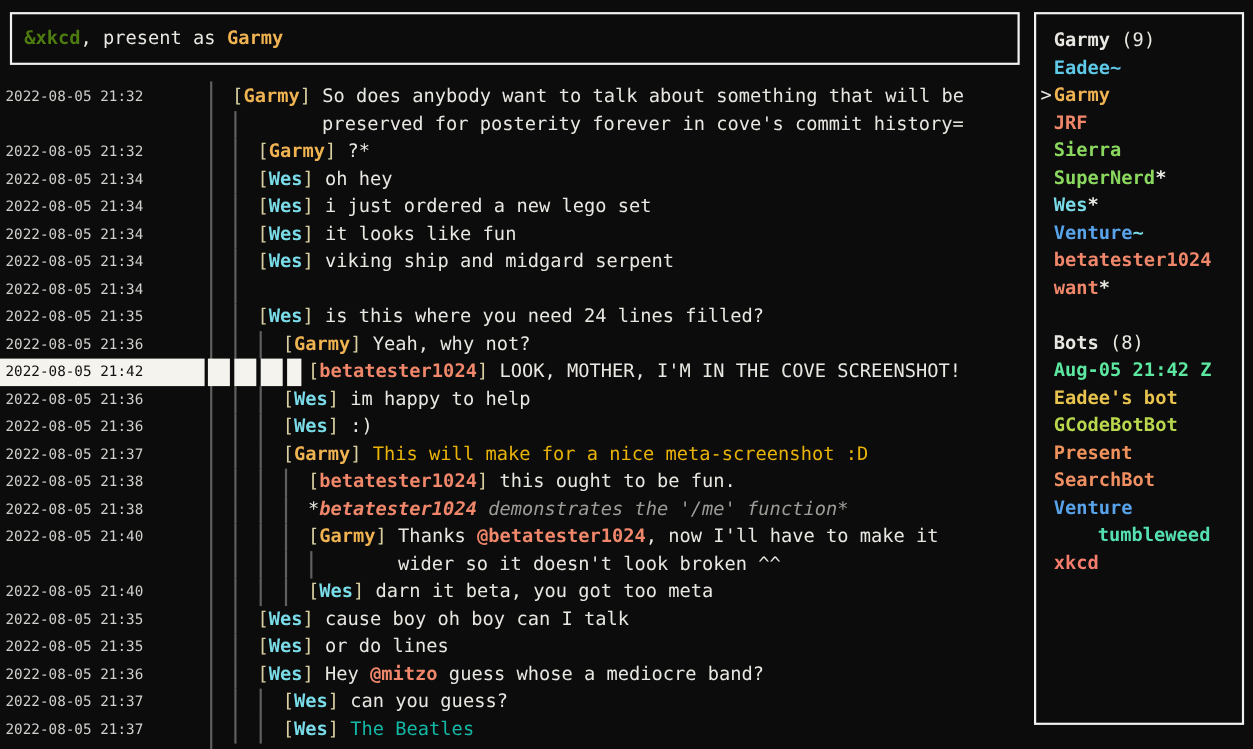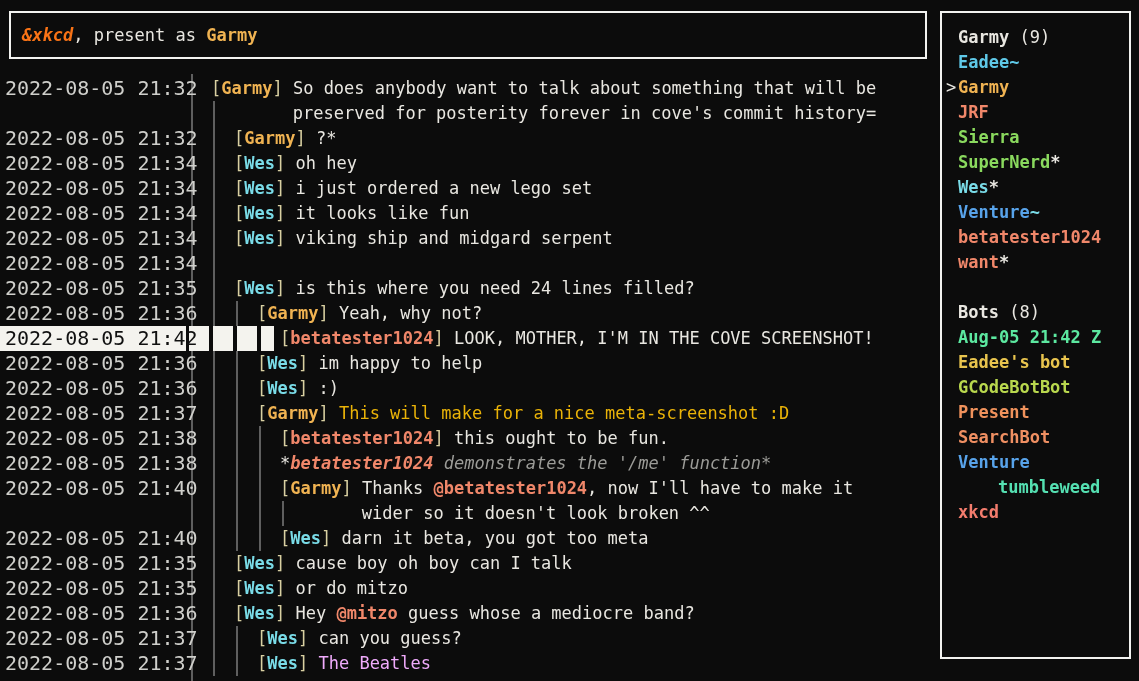--- a/index.html
+++ b/index.html
@@ -6,40 +6,40 @@
   #stage{position:relative;width:1139px;height:681px;background:#0c0c0c;overflow:hidden;
          font-family:"DejaVu Sans Mono","Liberation Mono",monospace;}
   
   #header-box{position:absolute;left:9px;top:11px;width:918px;height:48px;border:2px solid #f2f2f0;
               box-sizing:border-box;display:flex;align-items:center;padding-left:11px;
               font-size:17px;white-space:pre;}
   
   #chat{position:absolute;left:0;top:76px;width:940px;}
   #ts-separator{position:absolute;left:191px;top:74px;width:2px;height:607px;background:#5f5f5f;}
   .row{position:relative;height:25px;}
-  .ts{position:absolute;left:5px;top:0;height:25px;line-height:25px;font-size:20px;white-space:pre;}
+  .ts{position:absolute;left:5px;top:0;height:25px;line-height:25px;font-size:13px;white-space:pre;}
   .tsbg{position:absolute;left:0;top:0;width:186px;height:25px;}
   .guide{position:absolute;top:0;height:25px;width:2px;background:#5f5f5f;}
   .hlblock{position:absolute;top:0;height:25px;}
   .msg{position:absolute;top:0;height:25px;line-height:25px;font-size:17px;white-space:pre;}
   .b{font-weight:bold;}
   .i{font-style:italic;}
   
   #sidebar{position:absolute;left:940px;top:11px;width:191px;height:648px;border:2px solid #f2f2f0;
            box-sizing:border-box;padding-top:12px;}
   .srow{position:relative;height:25px;line-height:25px;font-size:17px;padding-left:16px;white-space:pre;}
   .marker{position:absolute;left:4px;top:0;}
 </style>
 </head>
 <body>
 
 <div id="stage">
 
   <div id="header-box">
-    <span class="b" style="color:#f97316;font-style:italic;">&amp;xkcd</span><span style="color:#e9e7e1;">, present as </span><span class="b" style="color:#f0b352;">Garmy</span>
+    <span class="b" style="color:#4d7c0f;">&amp;xkcd</span><span style="color:#e9e7e1;">, present as </span><span class="b" style="color:#f0b352;">Garmy</span>
   </div>
 
   <div id="ts-separator"></div>
 
   <div id="chat">
       <div class="row">
         <div class="ts" style="color: rgb(207, 207, 203);">2022-08-05 21:32</div>
         <div class="msg" style="left: 211px;"><span style="color: rgb(217, 208, 162);">[</span><span class="b" style="color: rgb(240, 179, 82);">Garmy</span><span style="color: rgb(217, 208, 162);">] </span><span style="color: rgb(233, 231, 225);">So does anybody want to talk about something that will be</span></div>
       </div>
       <div class="row">
@@ -149,38 +149,38 @@
         <div class="msg" style="left: 280px;"><span style="color: rgb(217, 208, 162);">[</span><span class="b" style="color: rgb(122, 220, 232);">Wes</span><span style="color: rgb(217, 208, 162);">] </span><span style="color: rgb(233, 231, 225);">darn it beta, you got too meta</span></div>
       </div>
       <div class="row">
         <div class="ts" style="color: rgb(207, 207, 203);">2022-08-05 21:35</div>
         <div class="guide" style="left: 213px;"></div>
         <div class="msg" style="left: 234px;"><span style="color: rgb(217, 208, 162);">[</span><span class="b" style="color: rgb(122, 220, 232);">Wes</span><span style="color: rgb(217, 208, 162);">] </span><span style="color: rgb(233, 231, 225);">cause boy oh boy can I talk</span></div>
       </div>
       <div class="row">
         <div class="ts" style="color: rgb(207, 207, 203);">2022-08-05 21:35</div>
         <div class="guide" style="left: 213px;"></div>
-        <div class="msg" style="left: 234px;"><span style="color: rgb(217, 208, 162);">[</span><span class="b" style="color: rgb(122, 220, 232);">Wes</span><span style="color: rgb(217, 208, 162);">] </span><span style="color: rgb(233, 231, 225);">or do mitzo</span></div>
+        <div class="msg" style="left: 234px;"><span style="color: rgb(217, 208, 162);">[</span><span class="b" style="color: rgb(122, 220, 232);">Wes</span><span style="color: rgb(217, 208, 162);">] </span><span style="color: rgb(233, 231, 225);">or do lines</span></div>
       </div>
       <div class="row">
         <div class="ts" style="color: rgb(207, 207, 203);">2022-08-05 21:36</div>
         <div class="guide" style="left: 213px;"></div>
         <div class="msg" style="left: 234px;"><span style="color: rgb(217, 208, 162);">[</span><span class="b" style="color: rgb(122, 220, 232);">Wes</span><span style="color: rgb(217, 208, 162);">] </span><span style="color: rgb(233, 231, 225);">Hey </span><span class="b" style="color: rgb(240, 135, 106);">@mitzo</span><span style="color: rgb(233, 231, 225);"> guess whose a mediocre band?</span></div>
       </div>
       <div class="row">
         <div class="ts" style="color: rgb(207, 207, 203);">2022-08-05 21:37</div>
         <div class="guide" style="left: 213px;"></div>
         <div class="guide" style="left: 236px;"></div>
         <div class="msg" style="left: 257px;"><span style="color: rgb(217, 208, 162);">[</span><span class="b" style="color: rgb(122, 220, 232);">Wes</span><span style="color: rgb(217, 208, 162);">] </span><span style="color: rgb(233, 231, 225);">can you guess?</span></div>
       </div>
       <div class="row">
         <div class="ts" style="color: rgb(207, 207, 203);">2022-08-05 21:37</div>
         <div class="guide" style="left: 213px;"></div>
         <div class="guide" style="left: 236px;"></div>
-        <div class="msg" style="left: 257px;"><span style="color: rgb(217, 208, 162);">[</span><span class="b" style="color: rgb(122, 220, 232);">Wes</span><span style="color: rgb(217, 208, 162);">] </span><span style="color: #f0abfc;">The Beatles</span></div>
+        <div class="msg" style="left: 257px;"><span style="color: rgb(217, 208, 162);">[</span><span class="b" style="color: rgb(122, 220, 232);">Wes</span><span style="color: rgb(217, 208, 162);">] </span><span style="color: #14b8a6;">The Beatles</span></div>
       </div>
     </div>
 
   <div id="sidebar">
       <div class="srow"><span class="b" style="color: rgb(233, 231, 225);">Garmy</span><span style="color: rgb(233, 231, 225);"> (9)</span></div>
       <div class="srow"><span class="b" style="color: rgb(95, 201, 232);">Eadee</span><span class="b" style="color: rgb(95, 201, 232);">~</span></div>
       <div class="srow"><span class="marker" style="color: rgb(233, 231, 225);">&gt;</span><span class="b" style="color: rgb(240, 179, 82);">Garmy</span></div>
       <div class="srow"><span class="b" style="color: rgb(240, 135, 106);">JRF</span></div>
       <div class="srow"><span class="b" style="color: rgb(138, 217, 94);">Sierra</span></div>
       <div class="srow"><span class="b" style="color: rgb(138, 217, 94);">SuperNerd</span><span class="b" style="color: rgb(233, 231, 225);">*</span></div>

